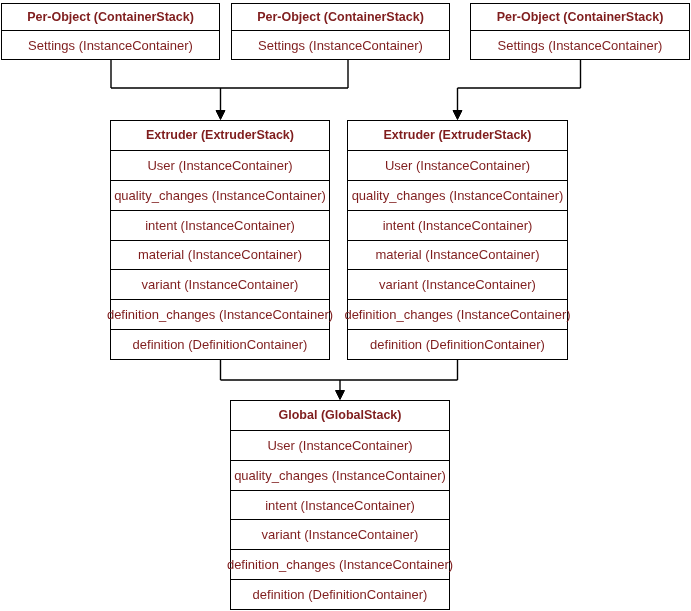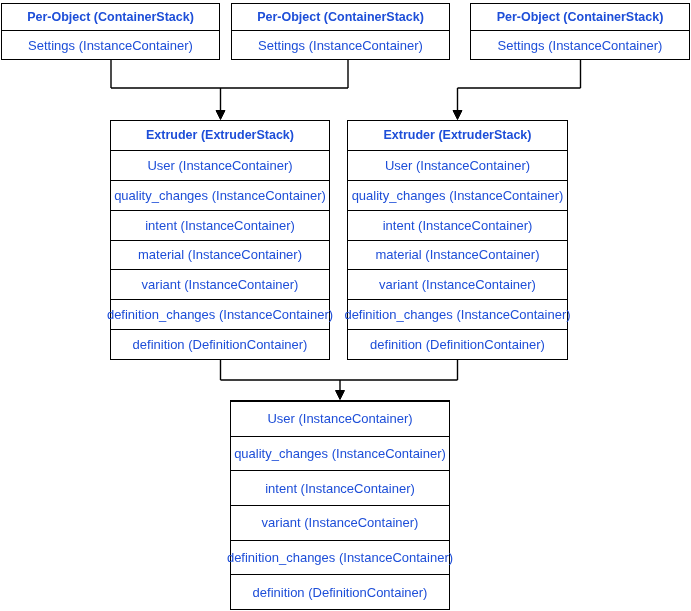--- a/index.html
+++ b/index.html
@@ -6,21 +6,21 @@
     margin: 0;
     padding: 0;
     background: #ffffff;
   }
   #canvas {
     position: relative;
     width: 691px;
     height: 611px;
     background: #ffffff;
     font-family: "Liberation Sans", "DejaVu Sans", sans-serif;
-    color: #1d4ed8;
+    color: #7f1d1d;
     overflow: hidden;
   }
   .node {
     position: absolute;
     box-sizing: border-box;
     border: 1.4px solid #000000;
     background: #ffffff;
     display: flex;
     flex-direction: column;
   }
@@ -124,20 +124,21 @@
     <div class="row">User (InstanceContainer)</div>
     <div class="row">quality_changes (InstanceContainer)</div>
     <div class="row">intent (InstanceContainer)</div>
     <div class="row">material (InstanceContainer)</div>
     <div class="row">variant (InstanceContainer)</div>
     <div class="row">definition_changes (InstanceContainer)</div>
     <div class="row">definition (DefinitionContainer)</div>
   </div>
 
   <div class="node" id="global">
+    <div class="title">Global (GlobalStack)</div>
     <div class="row">User (InstanceContainer)</div>
     <div class="row">quality_changes (InstanceContainer)</div>
     <div class="row">intent (InstanceContainer)</div>
     <div class="row">variant (InstanceContainer)</div>
     <div class="row">definition_changes (InstanceContainer)</div>
     <div class="row">definition (DefinitionContainer)</div>
   </div>
 
 </div>
 

